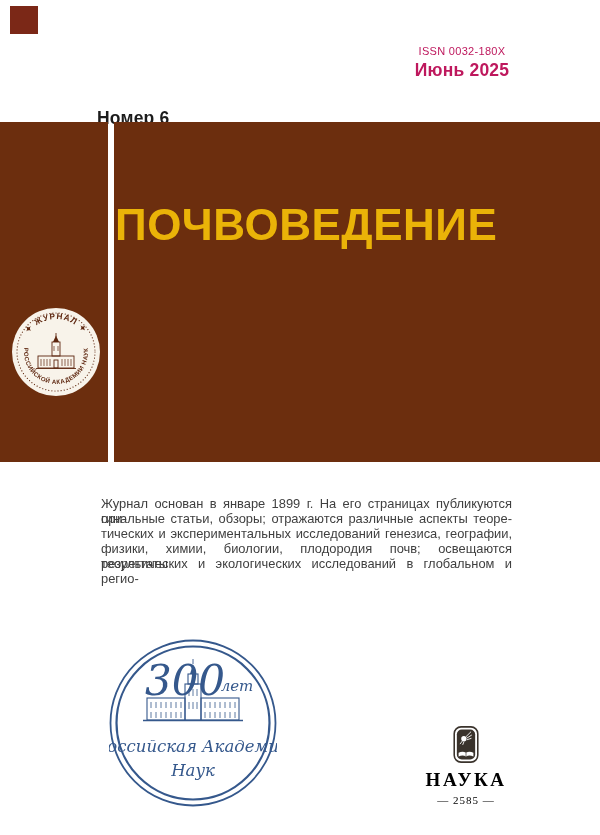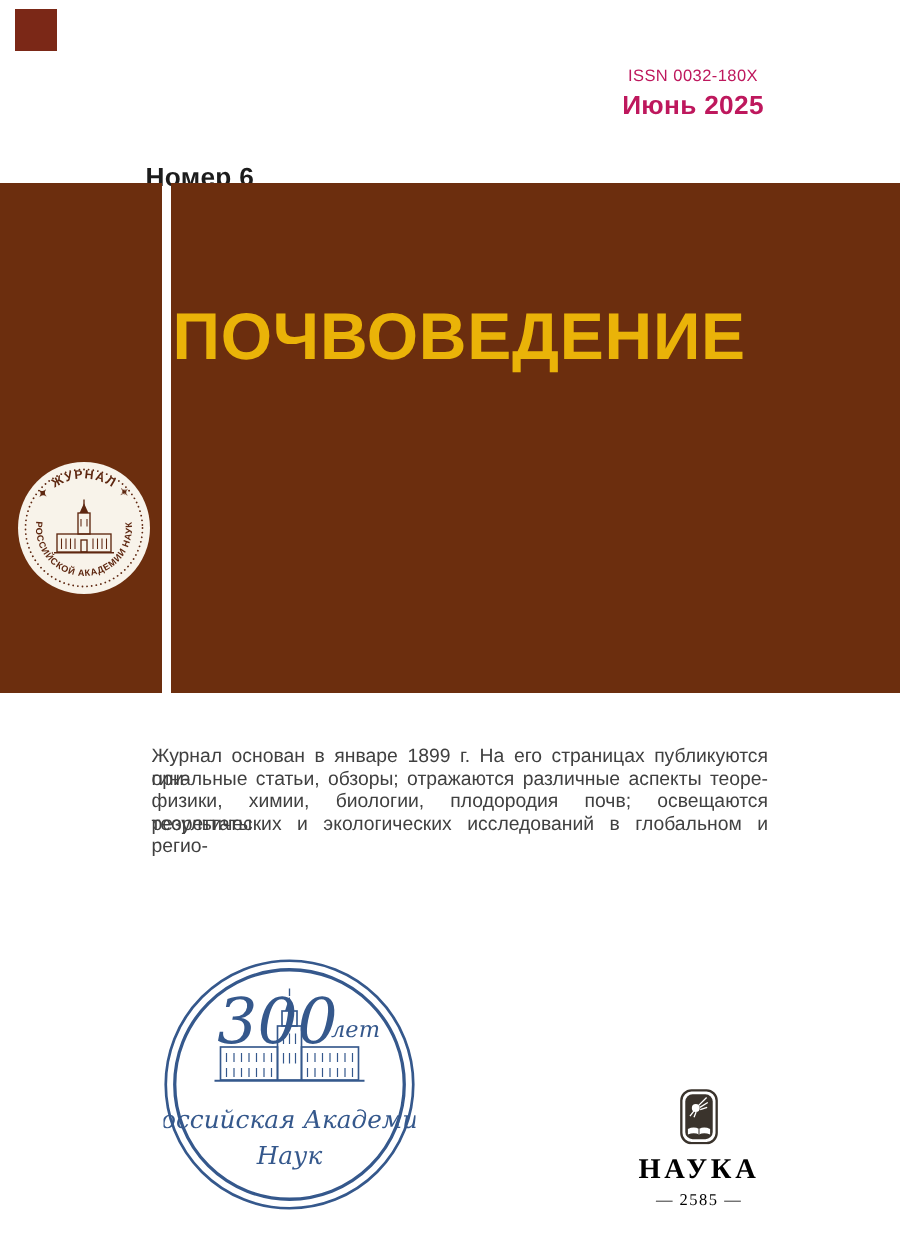--- a/index.html
+++ b/index.html
@@ -89,20 +89,21 @@
     </svg>
   </div>
 
   <div class="block-main">
     <div class="journal-title">ПОЧВОВЕДЕНИЕ</div>
   </div>
 
   <div class="description">
     <div class="desc-line">Журнал основан в январе 1899 г. На его страницах публикуются ори-</div>
     <div class="desc-line">гинальные статьи, обзоры; отражаются различные аспекты теоре-</div>
+    <div class="desc-line">тических и экспериментальных исследований генезиса, географии,</div>
     <div class="desc-line">физики, химии, биологии, плодородия почв; освещаются результаты</div>
     <div class="desc-line">теоретических и экологических исследований в глобальном и регио-</div>
   </div>
 
   <svg class="emblem-svg" viewBox="0 0 168 168">
     <circle cx="84" cy="84" r="82.5" fill="#ffffff" stroke="#35588c" stroke-width="1.8"></circle>
     <circle cx="84" cy="84" r="76.5" fill="none" stroke="#35588c" stroke-width="2.2"></circle>
     <text class="emblem-300" x="76" y="56" text-anchor="middle">300</text>
     <text class="emblem-let" x="128" y="52" text-anchor="middle">лет</text>
     <g stroke="#35588c" fill="none" stroke-width="1.1">

